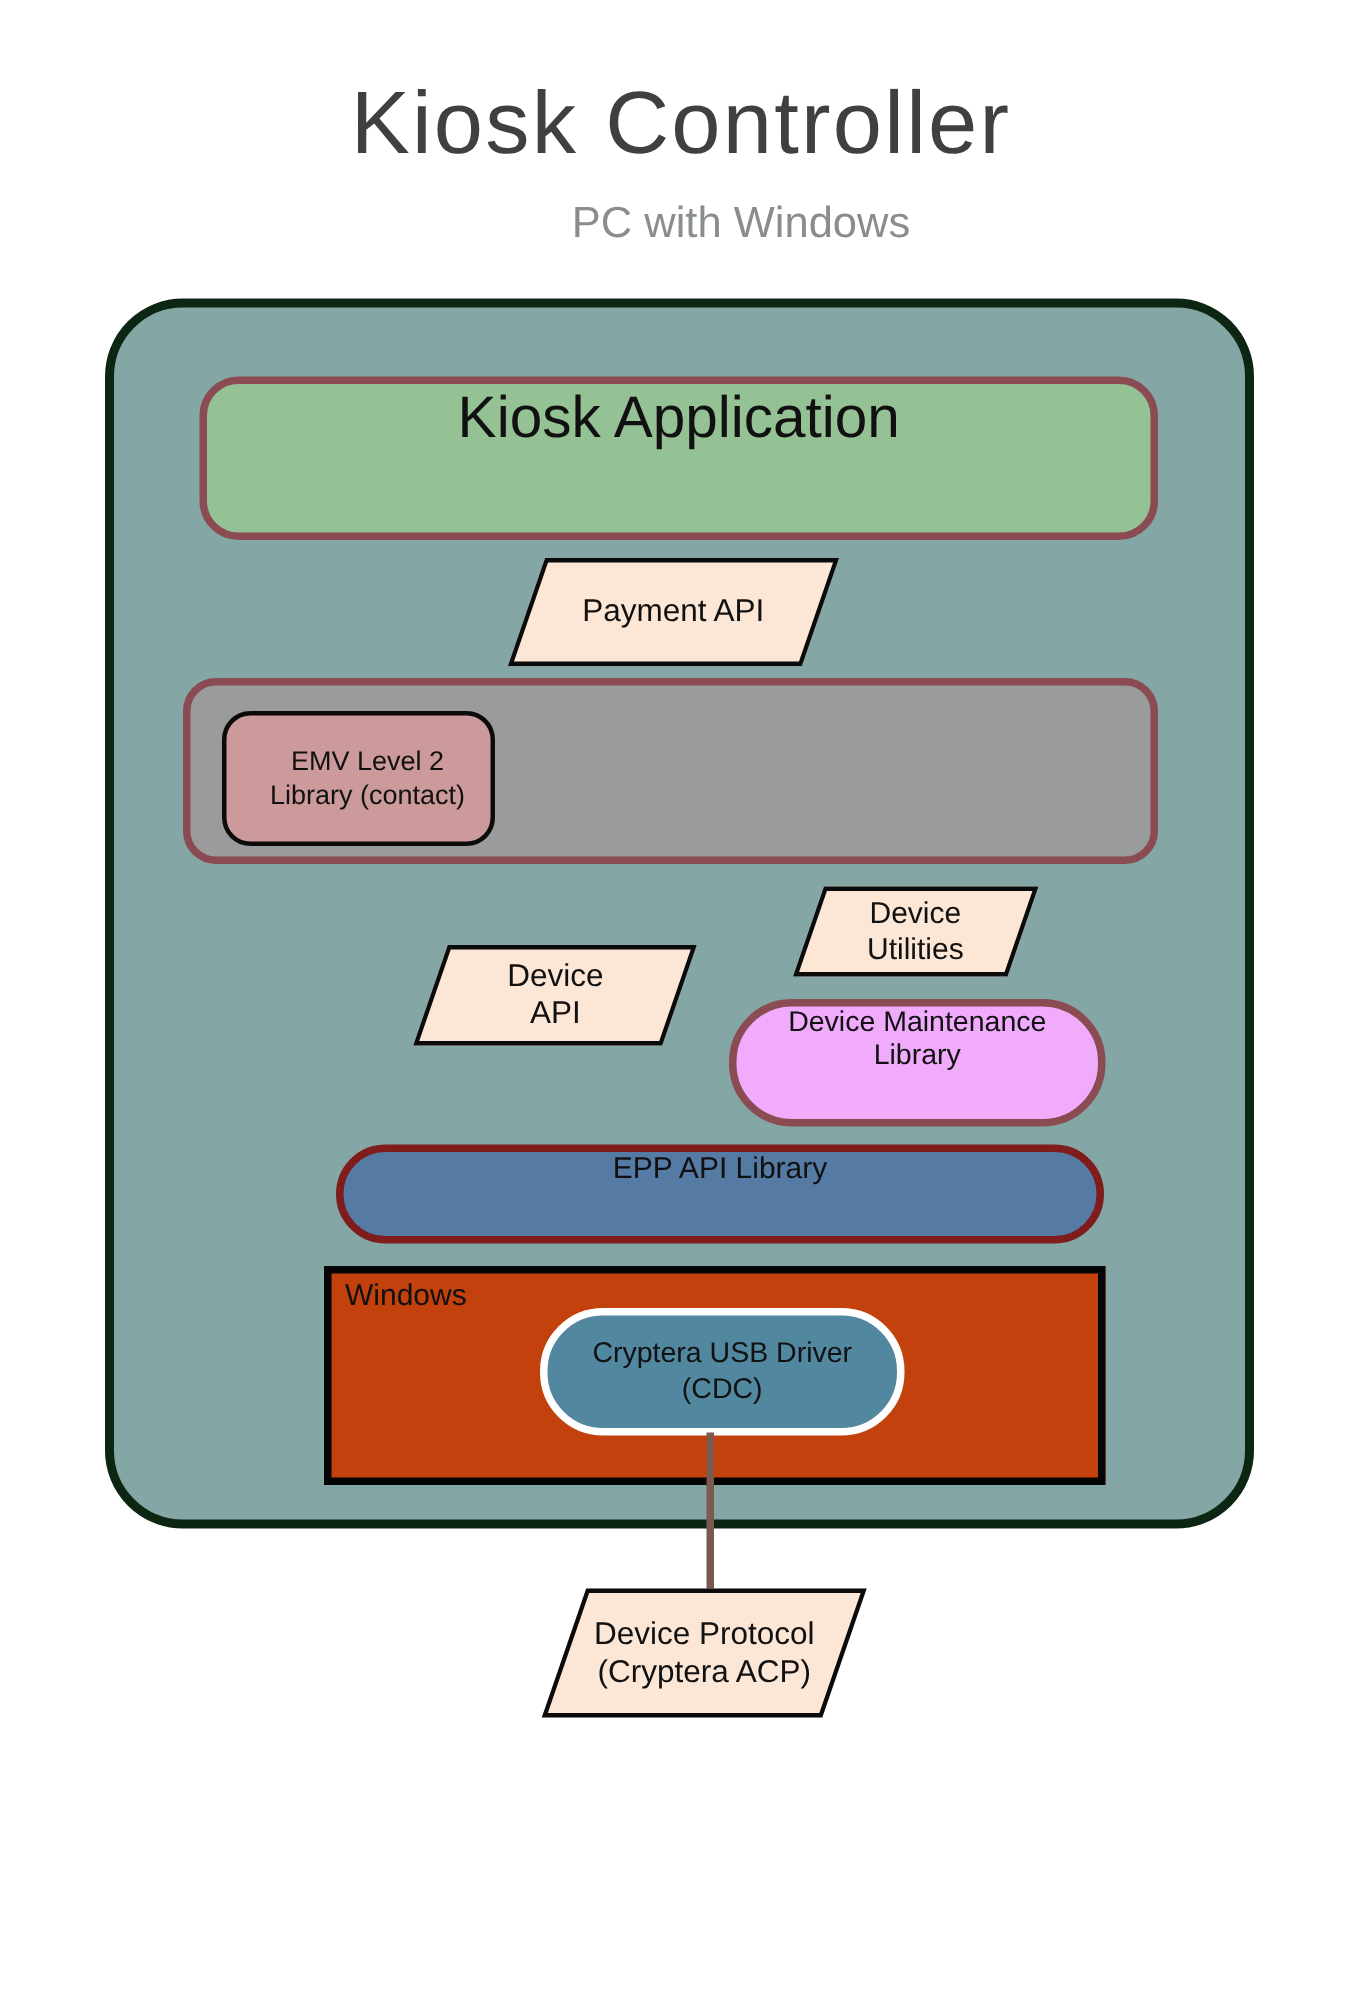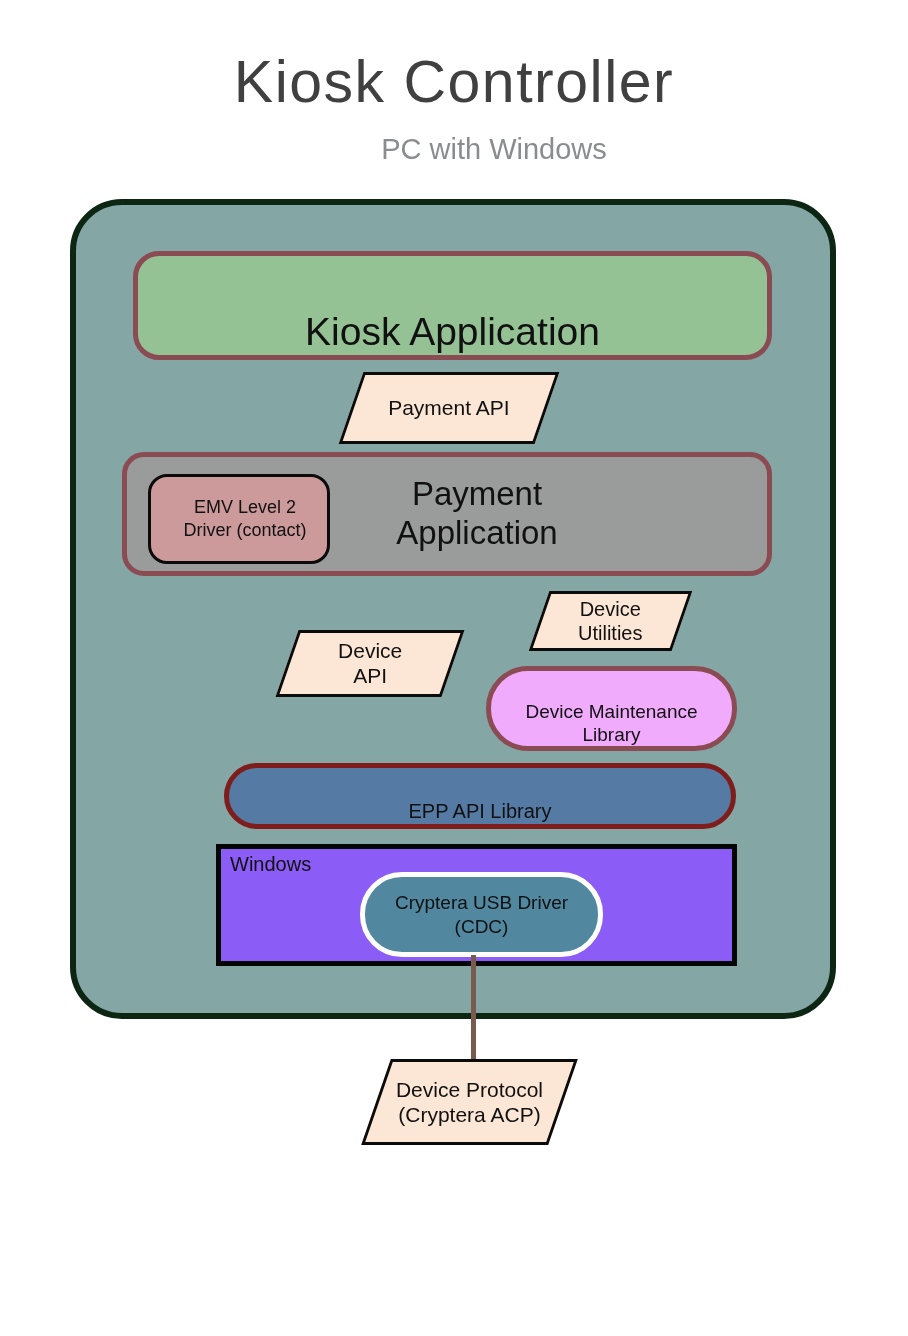--- a/index.html
+++ b/index.html
@@ -55,21 +55,21 @@
     background: #84a6a4;
     border: 6px solid #0d2614;
     border-radius: 52px;
   }
 
   
   .module {
     position: absolute;
     box-sizing: border-box;
     display: flex;
-    align-items: flex-end;
+    align-items: flex-start;
     justify-content: center;
     text-align: center;
     line-height: 1.18;
     color: #111111;
   }
 
   #kiosk-application {
     left: 133px;
     top: 251px;
     width: 639px;
@@ -141,23 +141,23 @@
     border-radius: 33px;
     font-size: 20px;
   }
 
   
   #windows-box {
     position: absolute;
     left: 216px;
     top: 844px;
     width: 521px;
-    height: 122px;
-    box-sizing: border-box;
-    background: #8b5cf6;
+    height: 146px;
+    box-sizing: border-box;
+    background: #c2410c;
     border: 5px solid #050505;
   }
   #windows-label {
     position: absolute;
     left: 9px;
     top: 4px;
     font-size: 20px;
     color: #111111;
     white-space: nowrap;
   }
@@ -257,28 +257,24 @@
 
 <div class="parallelogram" id="payment-api">
   <span>Payment API</span>
 </div>
 
 <div class="module" id="payment-application">
 
   <div id="emv-kernel">
     <span>
       <span>EMV Level 2</span><br>
-      <span>Driver (contact)</span>
+      <span>Library (contact)</span>
     </span>
   </div>
 
-  <div class="pa-label">
-    <span>Payment</span><br>
-    <span>Application</span>
-  </div>
 </div>
 
 <div class="parallelogram" id="device-utilities">
   <span>
     <span>Device</span><br>
     <span>Utilities</span>
   </span>
 </div>
 
 <div class="parallelogram" id="device-api">

